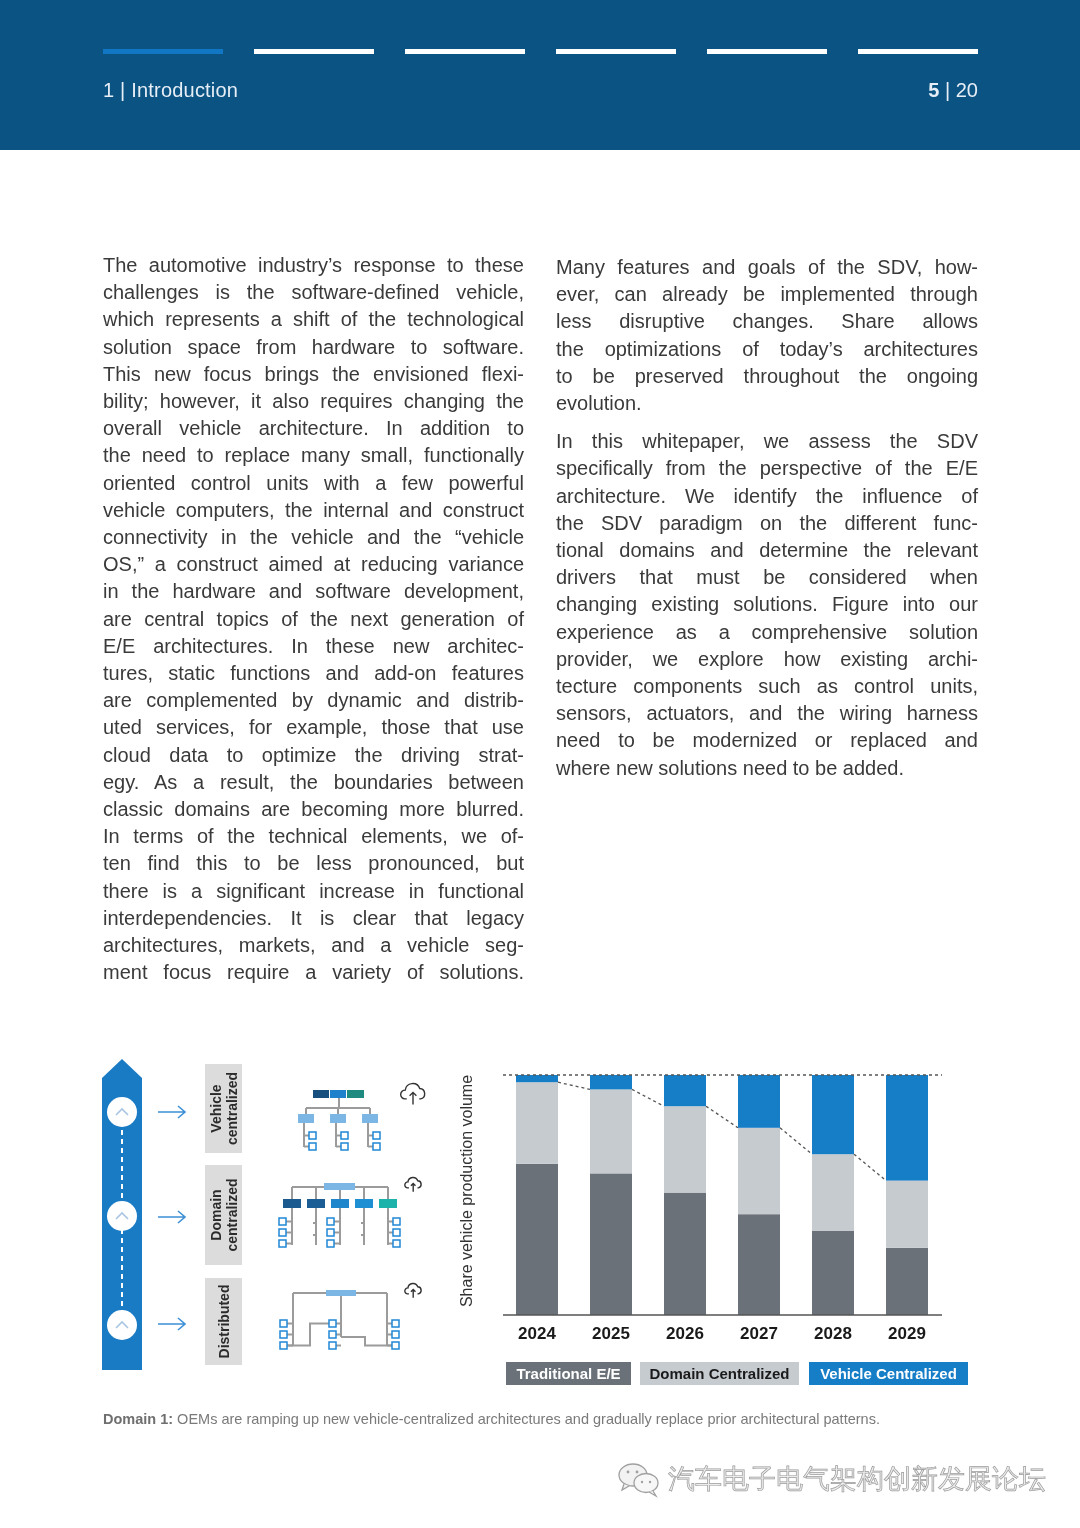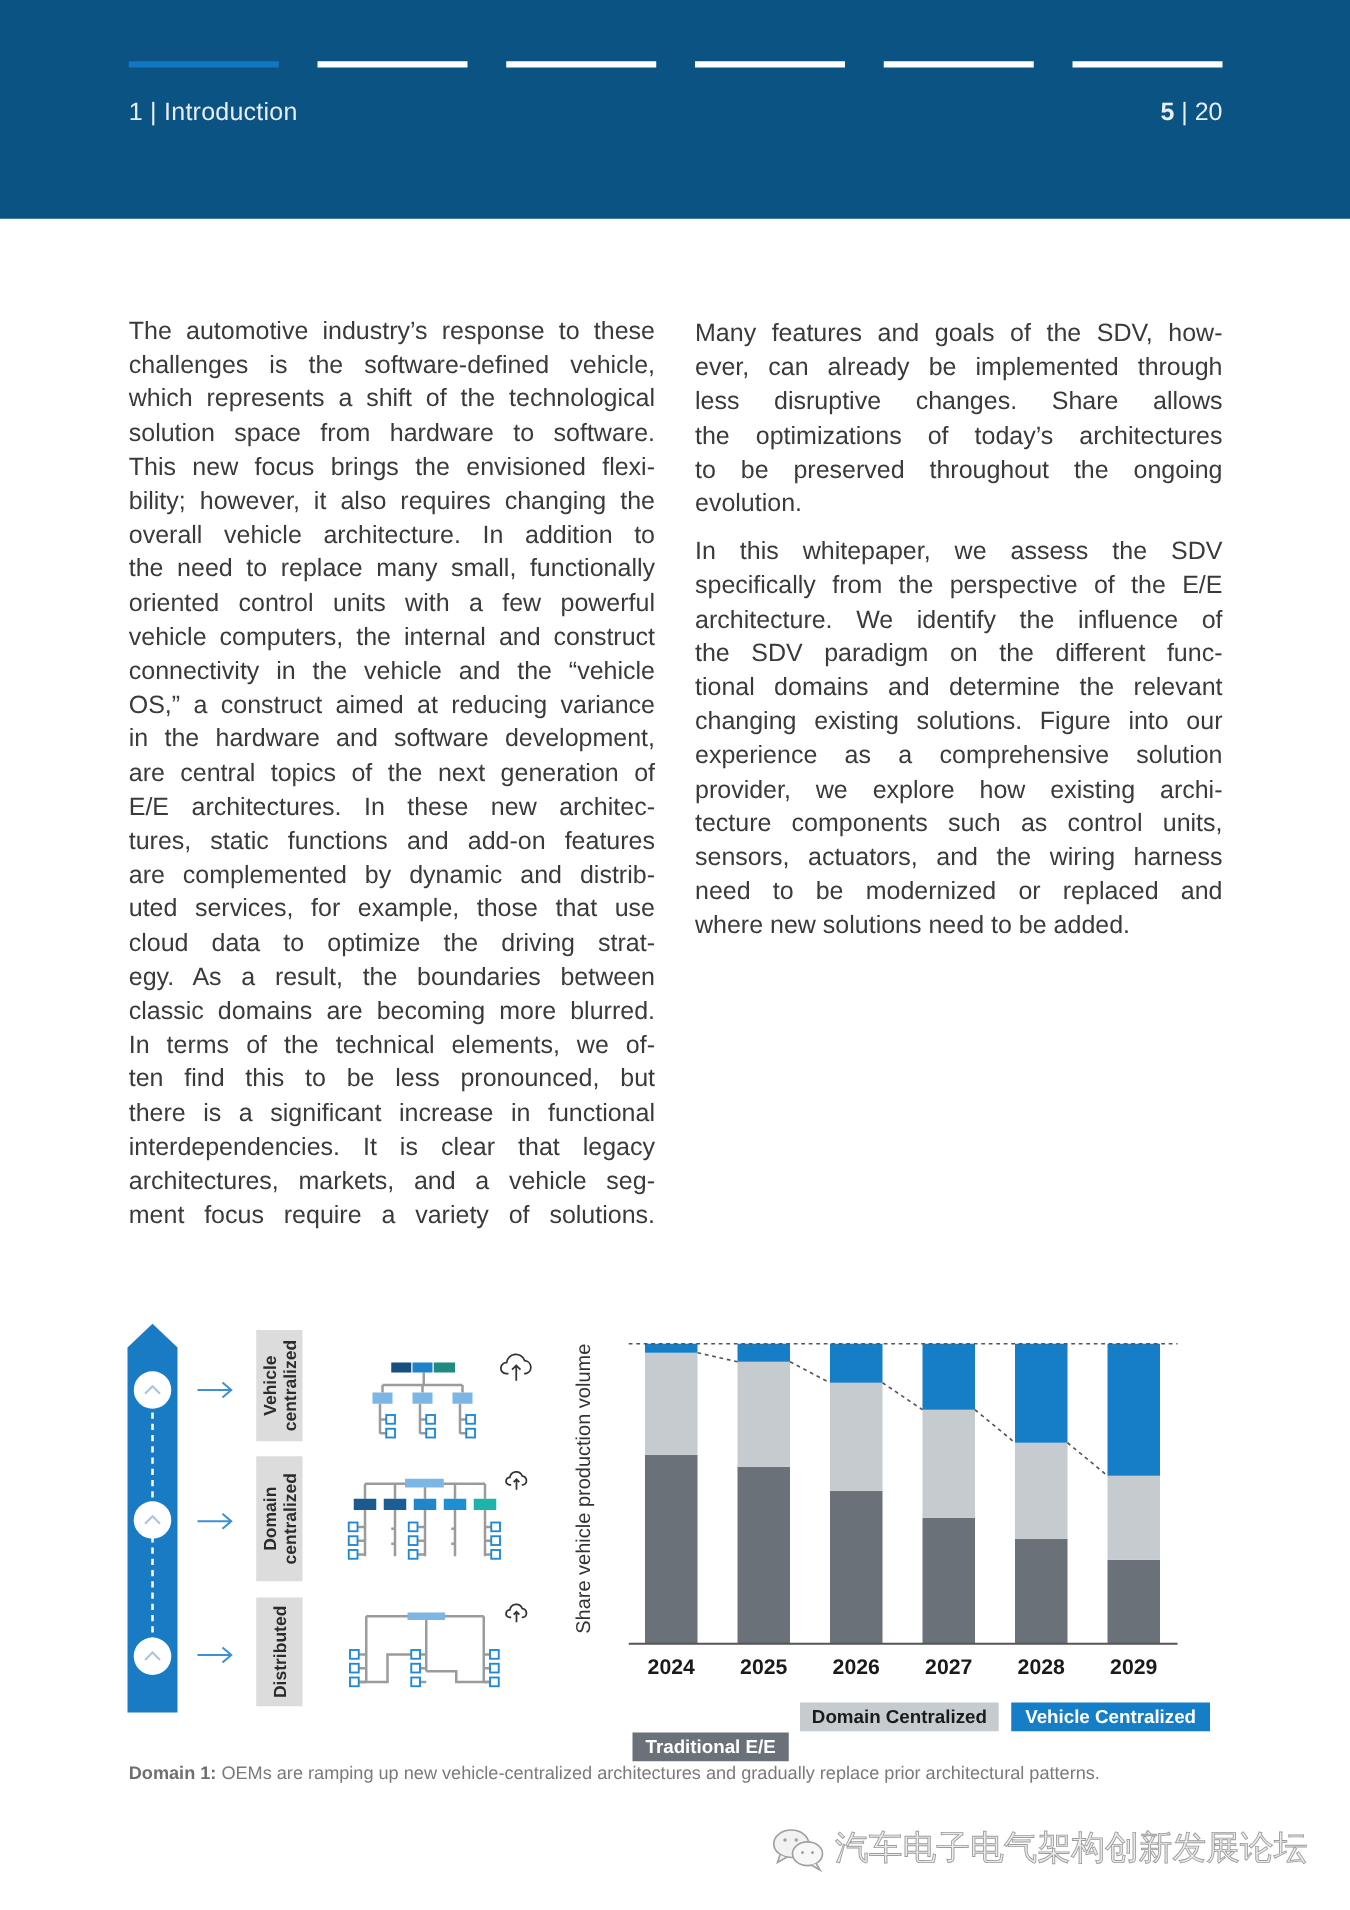--- a/index.html
+++ b/index.html
@@ -1,18 +1,18 @@
 <!DOCTYPE html>
 <html><head>
 <meta charset="utf-8">
 <style>
   html, body { margin: 0; padding: 0; }
   body { width: 1080px; height: 1528px; position: relative; background: #ffffff; overflow: hidden;
          font-family: "Liberation Sans", "DejaVu Sans", sans-serif; color: #3a3a3a; }
-  .header { position: absolute; left: 0; top: 0; width: 1080px; height: 175px; background: #0a5383; }
+  .header { position: absolute; left: 0; top: 0; width: 1080px; height: 150px; background: #0a5383; }
   .stripe { position: absolute; top: 49px; width: 120px; height: 5px; background: #ffffff; }
   .stripe.active { background: #1177c5; }
   .section-title { position: absolute; left: 103px; top: 79px; font-size: 20px; color: #e7eef6; letter-spacing: 0.2px; }
   .page-num { position: absolute; right: 102px; top: 79px; font-size: 20px; color: #e7eef6; }
   .page-num .cur { font-weight: bold; }
 
   .col { position: absolute; font-size: 20px; line-height: 27.2px; color: #3a3a3a; }
   .col-left { left: 103px; top: 252px; width: 421px; }
   .col-right { left: 556px; top: 254px; width: 422px; }
   .para + .para { margin-top: 11px; }
@@ -87,20 +87,21 @@
       <div class="line">the optimizations of today’s architectures</div>
       <div class="line">to be preserved throughout the ongoing</div>
       <div class="line ragged">evolution.</div>
     </div>
     <div class="para">
       <div class="line">In this whitepaper, we assess the SDV</div>
       <div class="line">specifically from the perspective of the E/E</div>
       <div class="line">architecture. We identify the influence of</div>
       <div class="line">the SDV paradigm on the different func-</div>
       <div class="line">tional domains and determine the relevant</div>
+      <div class="line">drivers that must be considered when</div>
       <div class="line">changing existing solutions. Figure into our</div>
       <div class="line">experience as a comprehensive solution</div>
       <div class="line">provider, we explore how existing archi-</div>
       <div class="line">tecture components such as control units,</div>
       <div class="line">sensors, actuators, and the wiring harness</div>
       <div class="line">need to be modernized or replaced and</div>
       <div class="line ragged">where new solutions need to be added.</div>
     </div>
   </div>
 
@@ -256,21 +257,21 @@
       <text x="87" y="299" text-anchor="middle" font-size="17" font-weight="bold" fill="#1a1a1a">2024</text>
       <text x="161" y="299" text-anchor="middle" font-size="17" font-weight="bold" fill="#1a1a1a">2025</text>
       <text x="235" y="299" text-anchor="middle" font-size="17" font-weight="bold" fill="#1a1a1a">2026</text>
       <text x="309" y="299" text-anchor="middle" font-size="17" font-weight="bold" fill="#1a1a1a">2027</text>
       <text x="383" y="299" text-anchor="middle" font-size="17" font-weight="bold" fill="#1a1a1a">2028</text>
       <text x="457" y="299" text-anchor="middle" font-size="17" font-weight="bold" fill="#1a1a1a">2029</text>
     </g>
 </svg>
 
 <div id="legend">
-    <div class="legend-item" style="left: 506px; width: 125px; background: rgb(106, 113, 121); color: rgb(255, 255, 255); margin-top: 24px;">Traditional E/E</div>
+    <div class="legend-item" style="left: 506px; width: 125px; background: rgb(106, 113, 121); color: rgb(255, 255, 255);">Traditional E/E</div>
     <div class="legend-item" style="left: 640px; width: 159px; background: rgb(198, 203, 208); color: rgb(26, 26, 26);">Domain Centralized</div>
     <div class="legend-item" style="left: 809px; width: 159px; background: rgb(22, 125, 199); color: rgb(255, 255, 255);">Vehicle Centralized</div>
   </div>
 
 <div class="caption"><span class="lbl">Domain 1:</span><span> OEMs are ramping up new vehicle-centralized architectures and gradually replace prior architectural patterns.</span></div>
 
 <svg class="wm-icon" viewBox="0 0 48 40">
   <ellipse cx="17" cy="15" rx="14" ry="11" fill="#f2f2f2" stroke="#a0a0a0" stroke-width="1.3"></ellipse>
   <path d="M8 24 L6 30 L13 26" fill="#f2f2f2" stroke="#a0a0a0" stroke-width="1.3"></path>
   <ellipse cx="30" cy="23" rx="12" ry="9.5" fill="#f7f7f7" stroke="#a0a0a0" stroke-width="1.3"></ellipse>

